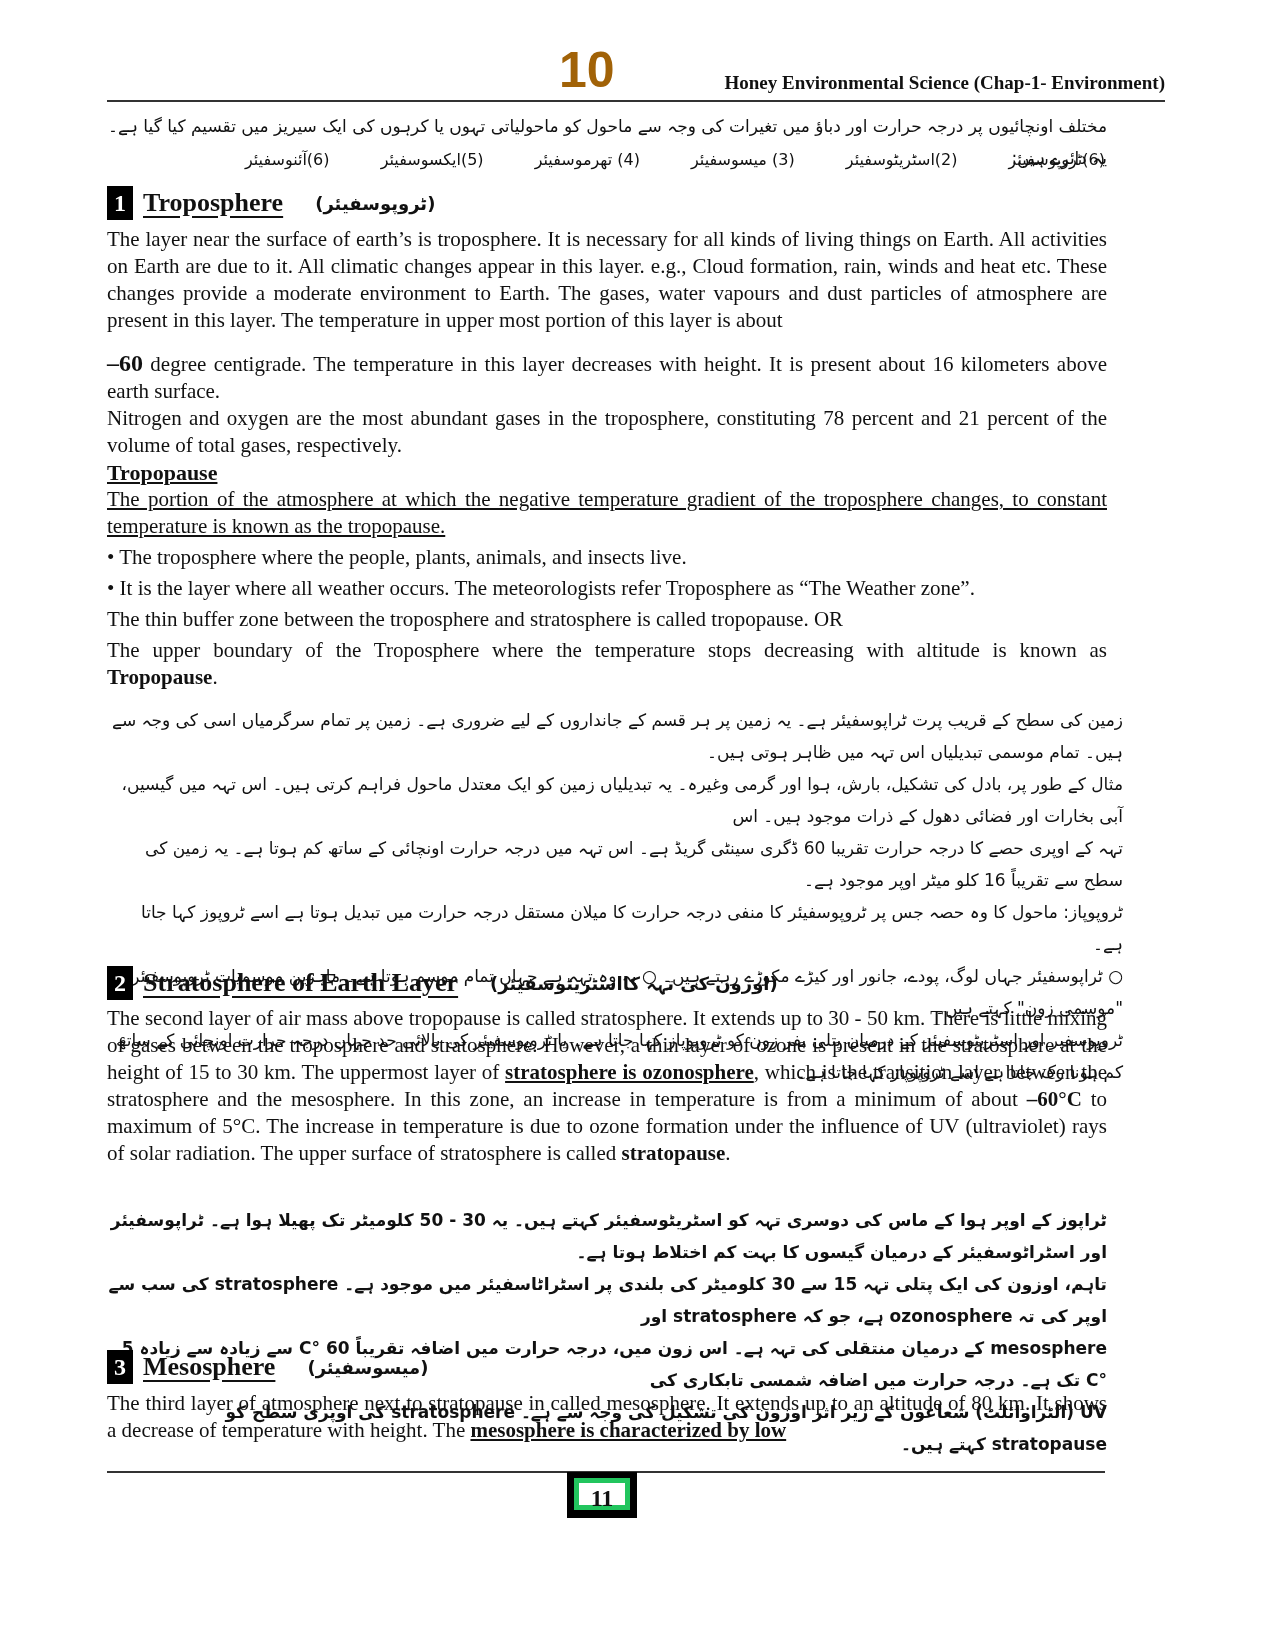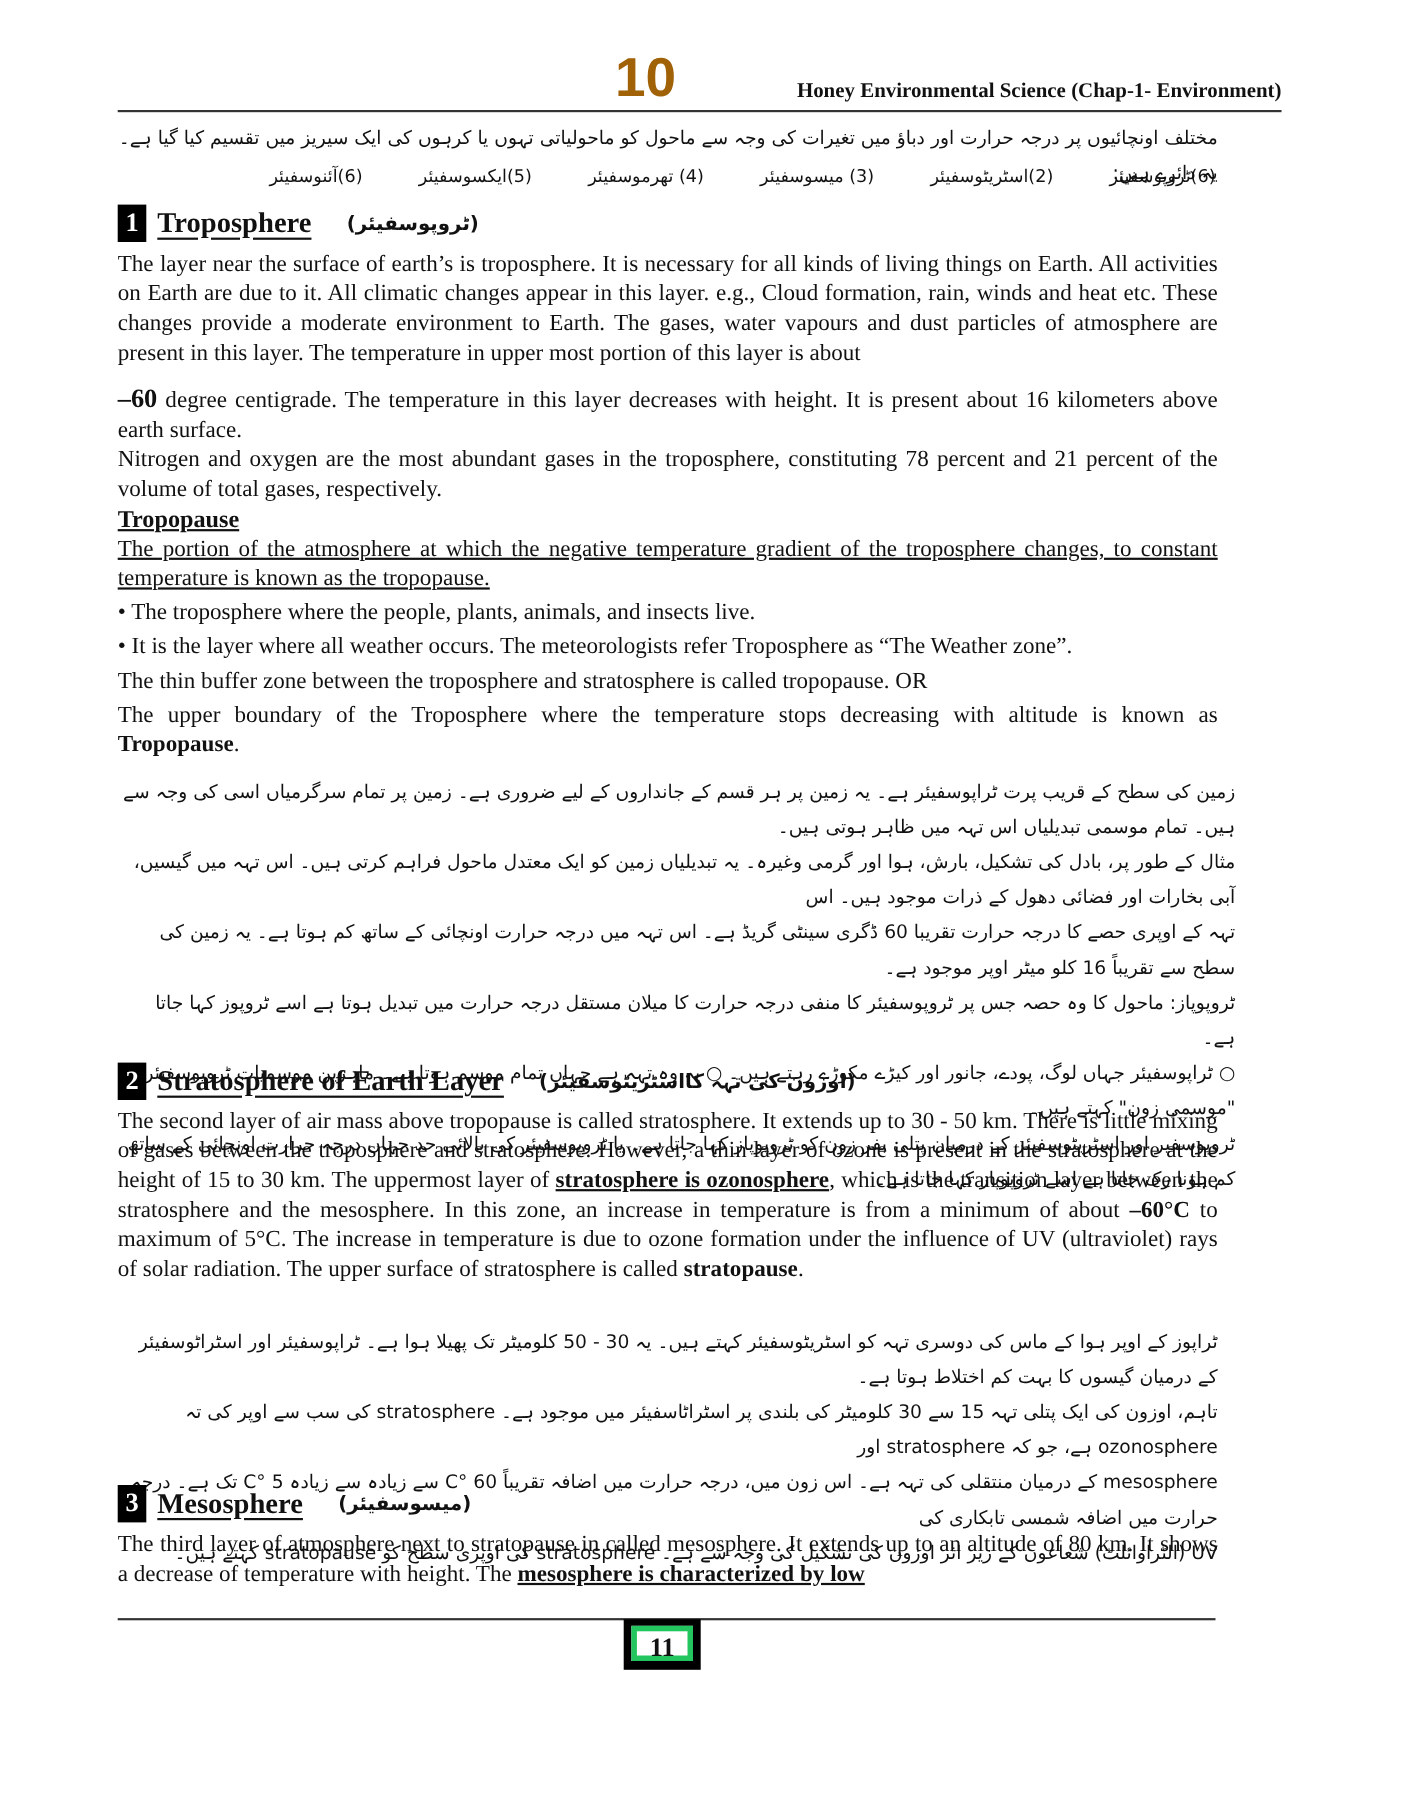--- a/index.html
+++ b/index.html
@@ -98,21 +98,21 @@
   <div class="sec-head" style="top:966px;">
     <span class="sec-num">2</span>
     <span class="sec-title">Stratosphere of Earth Layer</span>
     <span class="sec-urdu">(اوزون کی تہہ کااسٹریٹوسفیئر)</span>
   </div>
 
   <div class="para" style="top:1005px; right:168px;">
     <p><span>The second layer of air mass above tropopause is called stratosphere. It extends up to 30 - 50 km. There is little mixing of gases between the troposphere and stratosphere. However, a thin layer of ozone is present in the stratosphere at the height of 15 to 30 km. The uppermost layer of </span><span class="ub">stratosphere is ozonosphere</span><span>, which is the transition layer between the stratosphere and the mesosphere. In this zone, an increase in temperature is from a minimum of about </span><span class="b">–60°C</span><span> to maximum of 5°C. The increase in temperature is due to ozone formation under the influence of UV (ultraviolet) rays of solar radiation. The upper surface of stratosphere is called </span><span class="b">stratopause</span><span>.</span></p>
   </div>
 
-  <div class="urdu urdu-block" style="top:1204px; right:168px;">
+  <div class="urdu urdu-block" style="top:1204px; right:168px;font-weight:bold;">
     <div>ٹراپوز کے اوپر ہوا کے ماس کی دوسری تہہ کو اسٹریٹوسفیئر کہتے ہیں۔ یہ 30 - 50 کلومیٹر تک پھیلا ہوا ہے۔ ٹراپوسفیئر اور اسٹراٹوسفیئر کے درمیان گیسوں کا بہت کم اختلاط ہوتا ہے۔</div>
     <div>تاہم، اوزون کی ایک پتلی تہہ 15 سے 30 کلومیٹر کی بلندی پر اسٹراٹاسفیئر میں موجود ہے۔ stratosphere کی سب سے اوپر کی تہ ozonosphere ہے، جو کہ stratosphere اور</div>
     <div>mesosphere کے درمیان منتقلی کی تہہ ہے۔ اس زون میں، درجہ حرارت میں اضافہ تقریباً 60 °C سے زیادہ سے زیادہ 5 °C تک ہے۔ درجہ حرارت میں اضافہ شمسی تابکاری کی</div>
     <div>UV (الٹراوائلٹ) شعاعوں کے زیر اثر اوزون کی تشکیل کی وجہ سے ہے۔ stratosphere کی اوپری سطح کو stratopause کہتے ہیں۔</div>
   </div>
 
   <div class="sec-head" style="top:1350px;">
     <span class="sec-num">3</span>
     <span class="sec-title">Mesosphere</span>
     <span class="sec-urdu">(میسوسفیئر)</span>

